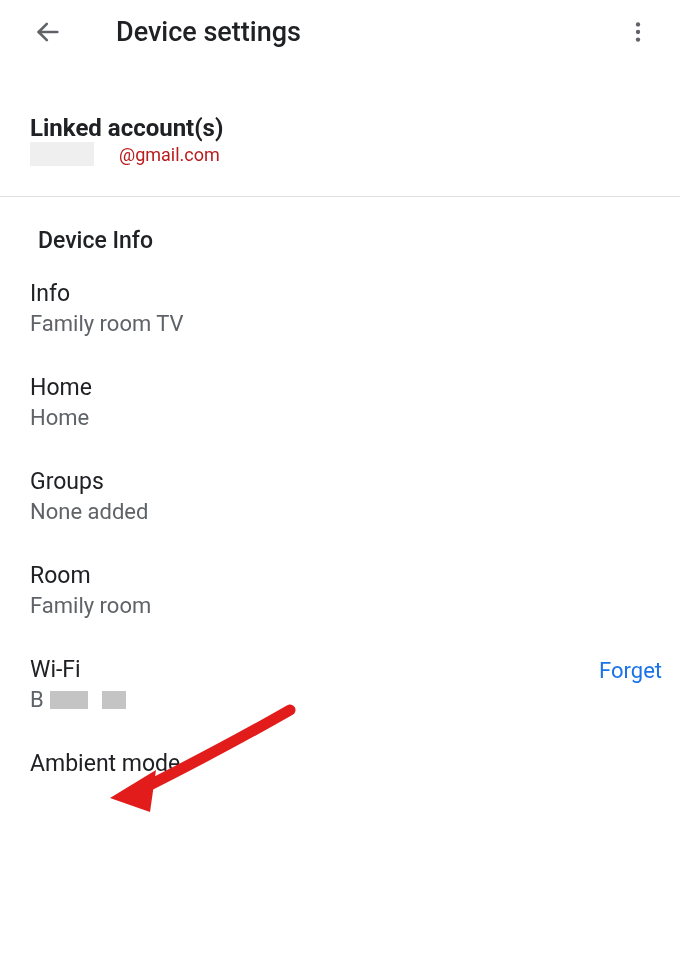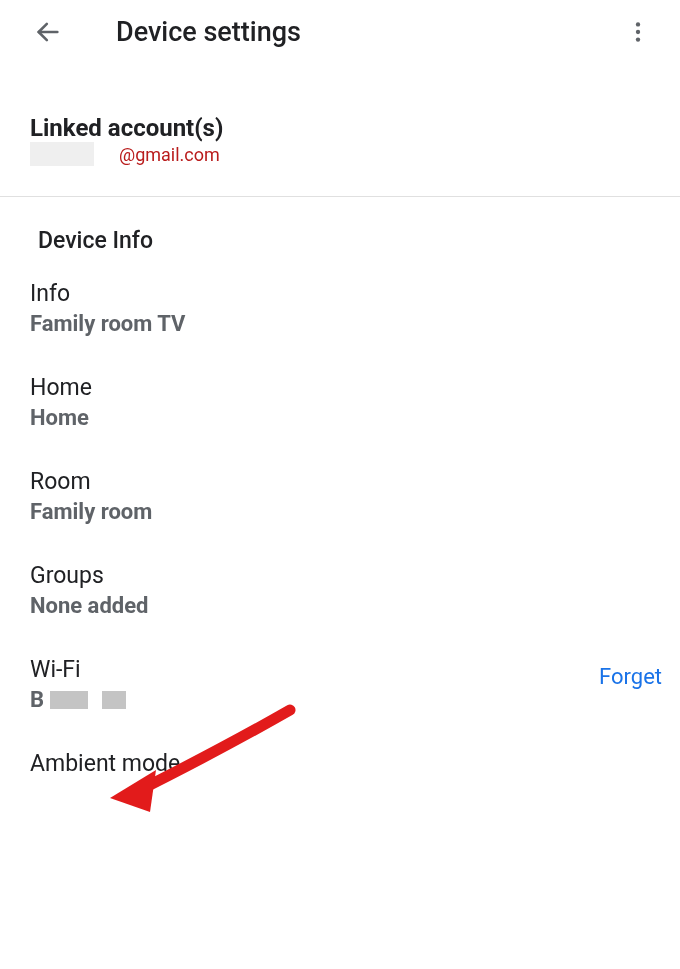--- a/index.html
+++ b/index.html
@@ -101,21 +101,21 @@
     }
     .setting-label {
       font-size: 23px;
       color: #202124;
       font-weight: 400;
       margin-bottom: 4px;
     }
     .setting-value {
       font-size: 22px;
       color: #5f6368;
-      font-weight: 700;
+      font-weight: 400;
     }
     .wifi-row {
       display: flex;
       align-items: flex-start;
       padding: 22px 18px 16px 30px;
       position: relative;
     }
     .wifi-left {
       flex: 1;
     }
@@ -128,21 +128,21 @@
       display: inline-block;
       height: 18px;
       background: #c4c4c4;
     }
     .redact1 { width: 38px; }
     .redact2 { width: 24px; margin-left: 8px;}
     .forget-link {
       font-size: 22px;
       color: #1a73e8;
       font-weight: 400;
-      margin-top: 8px;
+      margin-top: 2px;
       cursor: pointer;
     }
     .arrow-annotation {
       position: absolute;
       top: 700px;
       left: 100px;
       pointer-events: none;
     }
     .arrow-annotation svg {
       width: 210px;
@@ -187,27 +187,27 @@
     <div class="setting-label">Info</div>
     <div class="setting-value">Family room TV</div>
   </div>
 
   <div class="setting-row">
     <div class="setting-label">Home</div>
     <div class="setting-value">Home</div>
   </div>
 
   <div class="setting-row">
+    <div class="setting-label">Groups</div>
+    <div class="setting-value">None added</div>
+  </div>
+
+  <div class="setting-row">
     <div class="setting-label">Room</div>
     <div class="setting-value">Family room</div>
-  </div>
-
-  <div class="setting-row">
-    <div class="setting-label">Groups</div>
-    <div class="setting-value">None added</div>
   </div>
 
   <div class="wifi-row">
     <div class="wifi-left">
       <div class="setting-label">Wi-Fi</div>
       <div class="wifi-value-line setting-value">
         <span>B</span>
         <span class="redact-small redact1"></span>
         <span class="redact-small redact2"></span>
       </div>

